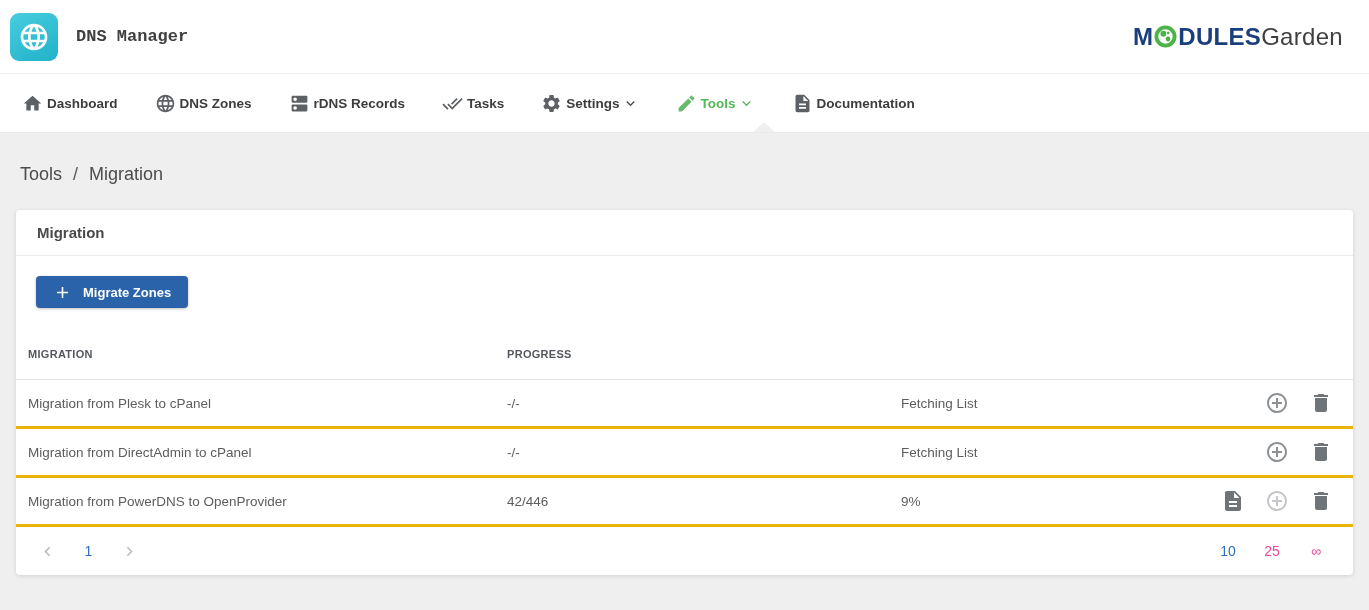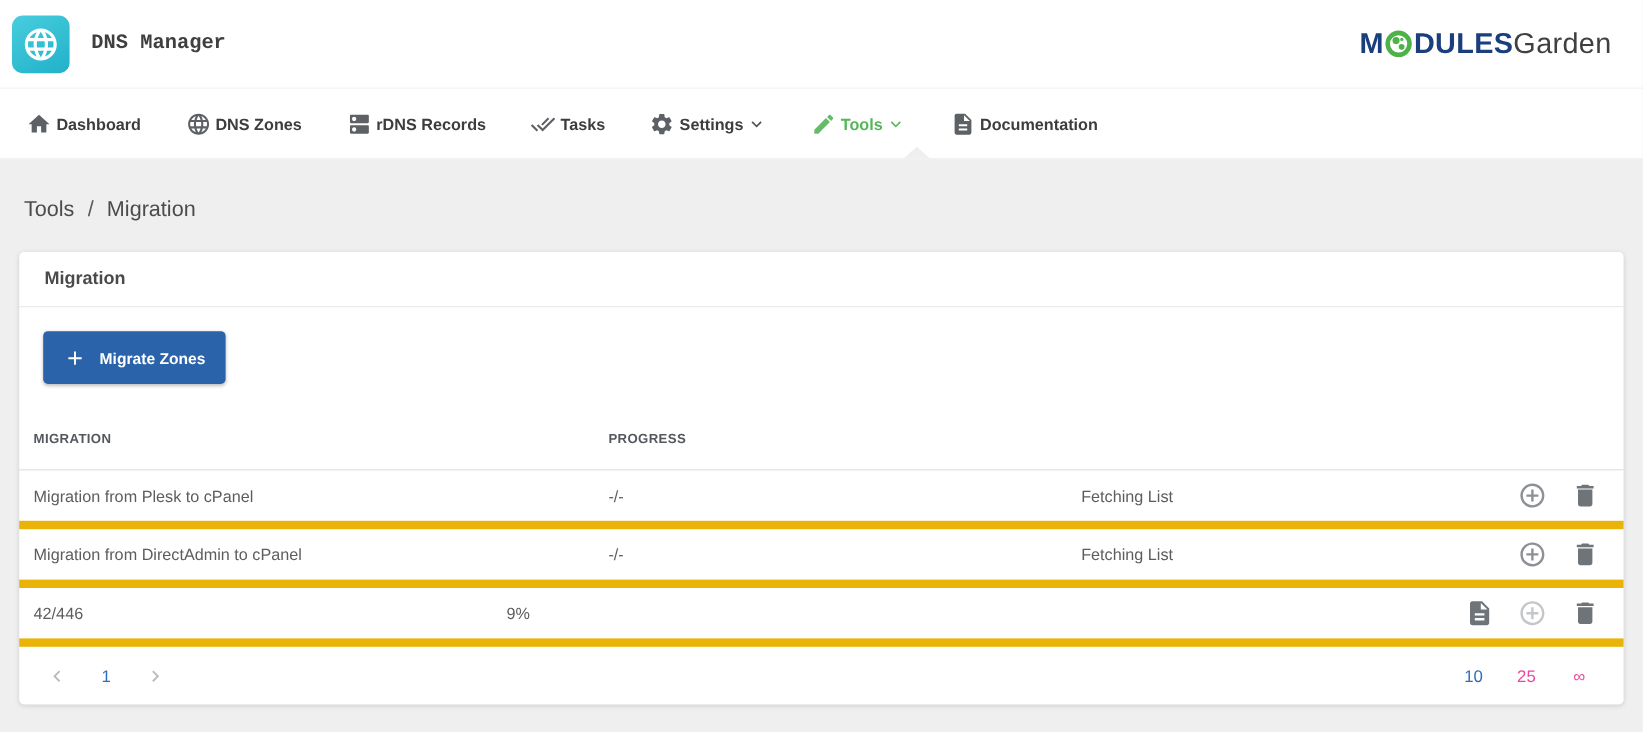--- a/index.html
+++ b/index.html
@@ -63,36 +63,36 @@
     width:262px; height:36px; border:1px solid #d8d8d8; border-radius:4px;
     display:flex; align-items:center; padding:0 11px; gap:9px; background:#fff;
   }
   .search-box svg { width:19px; height:19px; fill:#3f4348; flex:0 0 auto; }
   .search-box input {
     border:none; outline:none; flex:1; font-size:13px; color:#444;
     font-family:"Liberation Sans", sans-serif; background:transparent;
   }
   .search-box input::placeholder { color:#9e9e9e; }
   .migrate-btn {
-    height:44px; background:#2a63a9; border:none; border-radius:4px; color:#fff;
+    height:32px; background:#2a63a9; border:none; border-radius:4px; color:#fff;
     display:flex; align-items:center; gap:11px; padding:0 17px; cursor:pointer;
     font-size:13px; font-weight:bold; font-family:"Liberation Sans", sans-serif;
     box-shadow:0 1px 3px rgba(0,0,0,.25);
   }
   .migrate-btn svg { width:19px; height:19px; fill:#fff; }
 
   
   .thead {
     display:flex; align-items:center; height:52px; padding:0 20px 0 12px;
     border-bottom:1px solid #e2e2e2; font-size:11px; font-weight:bold;
     color:#54585e; letter-spacing:.3px;
   }
   .trow {
     display:flex; align-items:center; height:49px; padding:0 20px 0 12px;
-    border-bottom:7px solid #eab308; font-size:13.5px; color:#5d5d5d;
+    border-bottom:3px solid #eab308; font-size:13.5px; color:#5d5d5d;
   }
   .col-migration { width:479px; padding-right:10px; }
   .col-total { width:394px; padding-right:10px; }
   .col-progress { flex:1; }
   .col-actions { width:152px; display:flex; align-items:center; justify-content:flex-end; gap:20px; }
   .action-btn { width:24px; height:24px; background:none; border:none; padding:0; cursor:pointer; }
   .action-btn svg { width:24px; height:24px; fill:#6f7479; }
   .action-btn.dim svg { fill:#8d9196; }
   .action-btn.disabled svg { fill:#c4c6c9; }
   .action-btn.disabled { cursor:default; }
@@ -242,20 +242,21 @@
           </button>
         <button class="action-btn">
             <svg viewBox="0 0 24 24">
               <path d="M6 19c0 1.1.9 2 2 2h8c1.1 0 2-.9 2-2V7H6v12zM19 4h-3.5l-1-1h-5l-1 1H5v2h14V4z"></path>
             </svg>
           </button>
       </div>
     </div>
 
     <div class="trow">
+      <div class="col-migration">Migration from PowerDNS to OpenProvider</div>
       <div class="col-total">42/446</div>
       <div class="col-progress">9%</div>
       <div class="col-actions">
         <button class="action-btn">
             <svg viewBox="0 0 24 24">
               <path d="M14 2H6c-1.1 0-1.99.9-1.99 2L4 20c0 1.1.89 2 1.99 2H18c1.1 0 2-.9 2-2V8l-6-6zm2 16H8v-2h8v2zm0-4H8v-2h8v2zm-3-5V3.5L18.5 9H13z"></path>
             </svg>
           </button>
         <button class="action-btn disabled">
             <svg viewBox="0 0 24 24">

